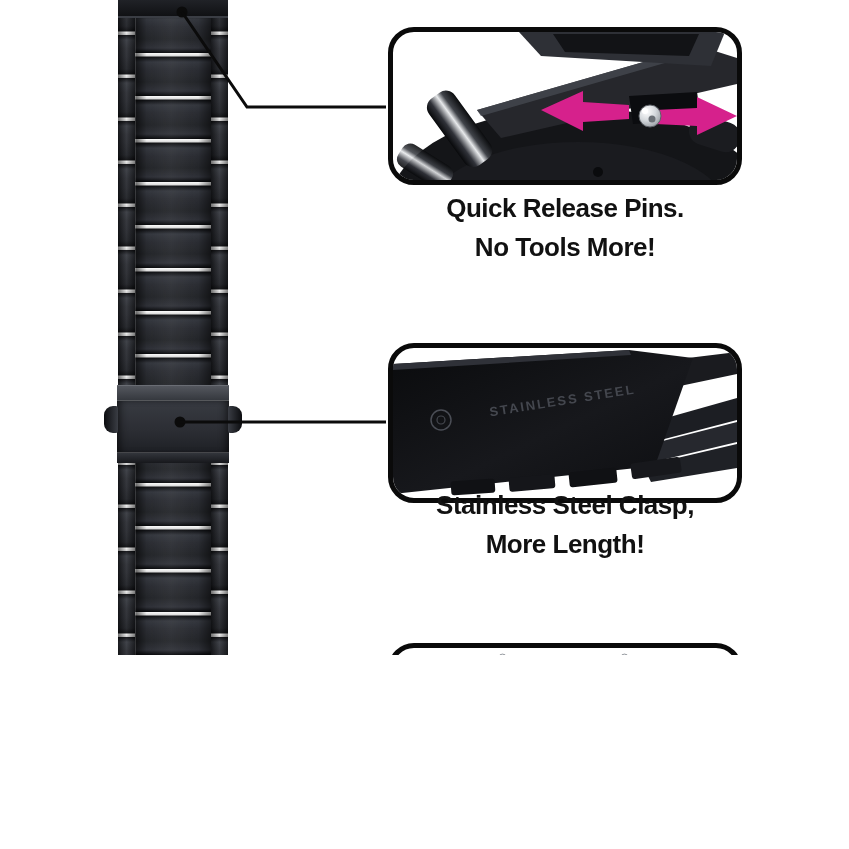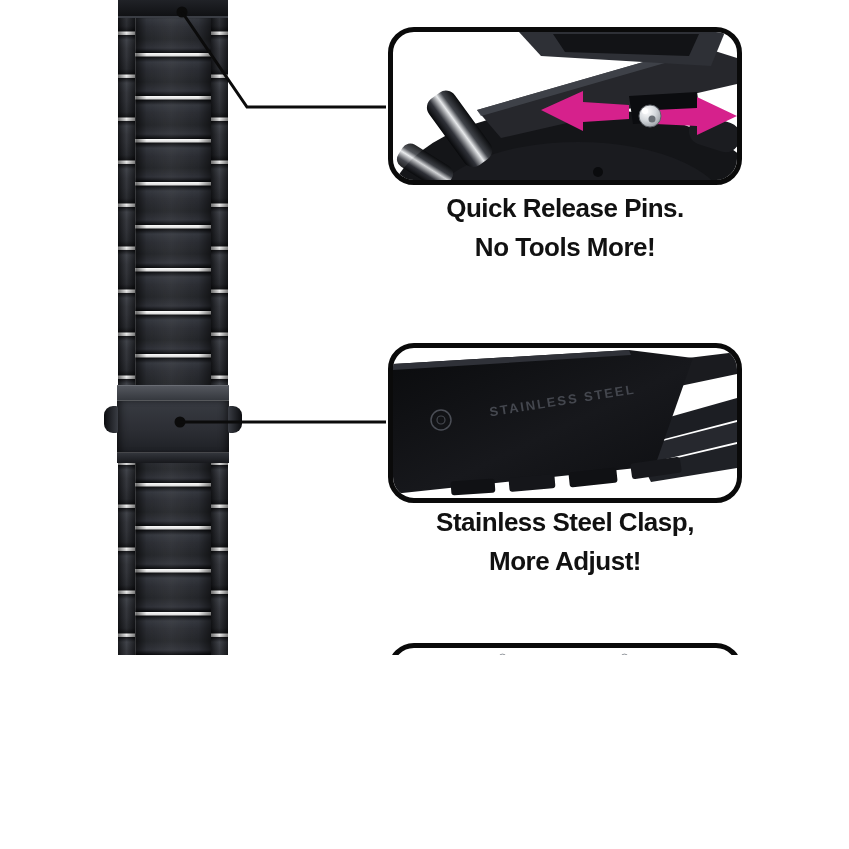--- a/index.html
+++ b/index.html
@@ -57,21 +57,21 @@
     border:5px solid #0a0a0a;border-radius:26px;background:#ffffff;overflow:hidden;}
   #inset-quick{top:27px;height:158px;}
   #inset-clasp{top:343px;}
   #inset-adjust{top:643px;}
   .inset svg{display:block;width:100%;height:100%;}
 
   
   .caption{position:absolute;left:388px;width:354px;text-align:center;color:#111111;
     font-weight:bold;font-size:26px;line-height:39px;letter-spacing:-0.5px;white-space:nowrap;}
   #cap-quick{top:189px;}
-  #cap-clasp{top:503px;}
+  #cap-clasp{top:486px;}
   #cap-adjust{top:806px;font-size:27px;}
 </style>
 </head>
 <body>
 
 <div class="canvas">
 
   <div class="band">
     <div class="col left"></div>
     <div class="col center"></div>
@@ -171,21 +171,21 @@
       <g>
         <rect x="58" y="132" width="44" height="14" rx="3" fill="#101114" transform="rotate(-4 80 139)"></rect>
         <rect x="116" y="128" width="46" height="14" rx="3" fill="#15161a" transform="rotate(-5 139 135)"></rect>
         <rect x="176" y="122" width="48" height="15" rx="3" fill="#101114" transform="rotate(-6 200 129)"></rect>
         <rect x="238" y="112" width="50" height="16" rx="3" fill="#17181c" transform="rotate(-8 263 120)"></rect>
       </g>
     </svg>
   </div>
   <div class="caption" id="cap-clasp">
     <div>Stainless Steel Clasp,</div>
-    <div>More Adjust!</div>
+    <div>More Length!</div>
   </div>
 
   <div class="inset" id="inset-adjust">
     <svg viewBox="0 0 344 150">
       <defs>
         <linearGradient id="pinGrad" x1="0" y1="0" x2="1" y2="0">
           <stop offset="0" stop-color="#878c92"></stop>
             <stop offset="0.45" stop-color="#e8ebee"></stop>
           <stop offset="1" stop-color="#9aa0a6"></stop>
         </linearGradient>

